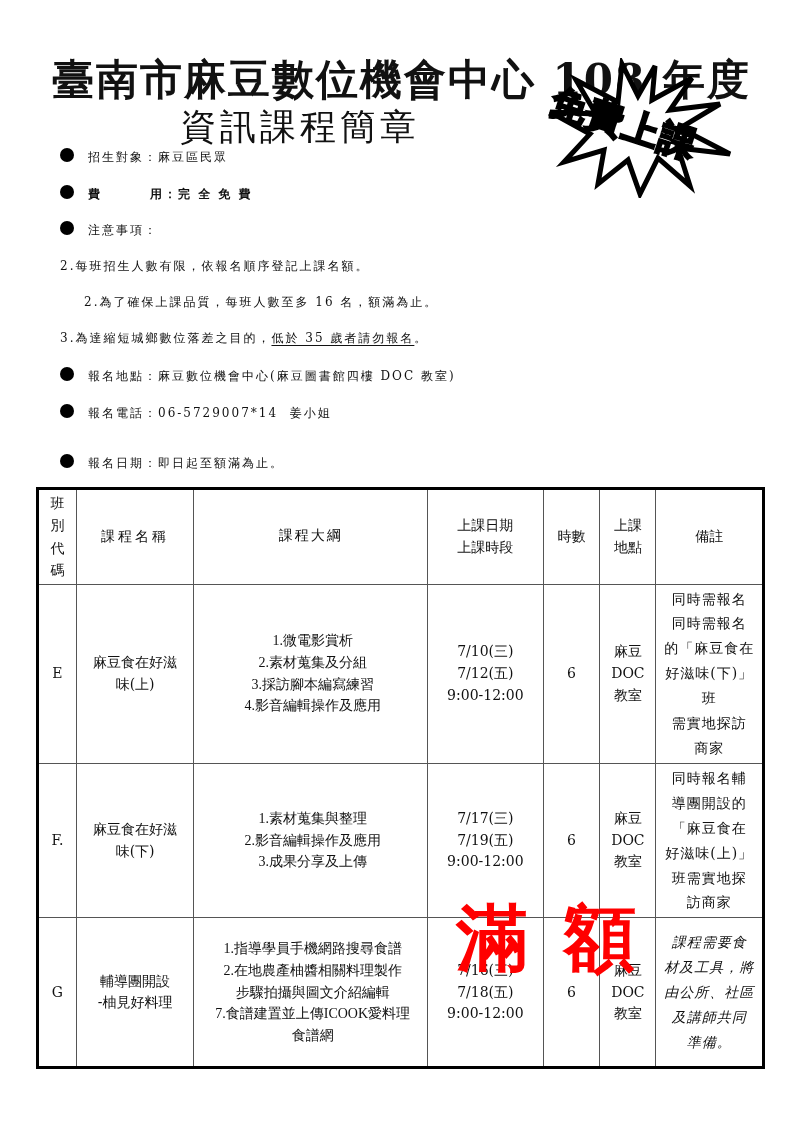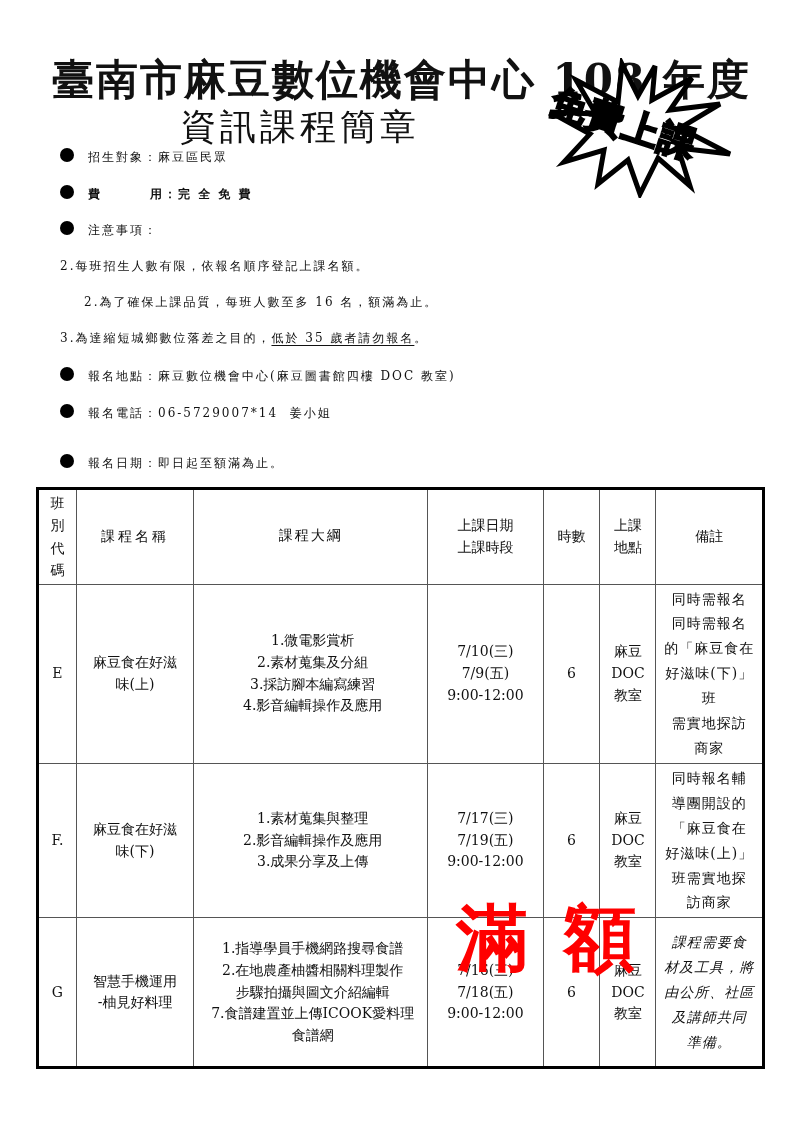--- a/index.html
+++ b/index.html
@@ -14,21 +14,21 @@
             vertical-align: -1px; margin-right: 14px; }
   .bold { font-weight: bold; }
   .ul { text-decoration: underline; text-underline-offset: 3px; }
   .spacer { display: inline-block; width: 48px; }
   .burst { position: absolute; left: 540px; top: 58px; width: 200px; height: 140px; }
   table.courses { position: absolute; left: 36px; top: 487px; width: 729px; height: 557px;
                   border-collapse: collapse; border: 3px solid #000; font-size: 14px; }
   table.courses td, table.courses th { border: 1px solid #555; text-align: center;
                   vertical-align: middle; font-weight: normal; padding: 2px 4px; line-height: 1.55; }
   .hdr-code { line-height: 1.6 !important; }
-  .outline { text-align: center; padding-left: 8px !important; }
+  .outline { text-align: center; padding-left: 8px !important; font-family: Liberation Serif, serif; }
   .notes { text-align: left; line-height: 1.78 !important; letter-spacing: 1px; }
   .notes-c { text-align: center !important; line-height: 1.78 !important; letter-spacing: 1px; font-style: italic; }
   .stamp { position: absolute; left: 456px; top: 902px; font-size: 72px; font-weight: bold;
            color: #ff0000; font-family: "DejaVu Sans", "Liberation Sans", sans-serif;
            letter-spacing: 36px; white-space: nowrap; line-height: 1; }
 </style>
 </head>
 <body>
 
 <div class="title1">臺南市麻豆數位機會中心 108 年度</div>
@@ -87,21 +87,21 @@
     <th><span>上課</span><br><span>地點</span></th>
     <th>備註</th>
   </tr>
 
   <tr style="height:171px;">
     <td>E</td>
     <td><span>麻豆食在好滋</span><br><span>味(上)</span></td>
     <td class="outline">
       <span>1.微電影賞析</span><br><span>2.素材蒐集及分組</span><br><span>3.採訪腳本編寫練習</span><br><span>4.影音編輯操作及應用</span>
     </td>
-    <td><span>7/10(三)</span><br><span>7/9(五)</span><br><span>9:00-12:00</span></td>
+    <td><span>7/10(三)</span><br><span>7/12(五)</span><br><span>9:00-12:00</span></td>
     <td>6</td>
     <td><span>麻豆</span><br><span>DOC</span><br><span>教室</span></td>
     <td class="notes">
       <span>同時需報名</span><br><span>同時需報名</span><br><span>的「麻豆食在</span><br><span>好滋味(下)」</span><br><span>班</span><br><span>需實地探訪</span><br><span>商家</span>
     </td>
   </tr>
 
   <tr style="height:150px;">
     <td>F.</td>
     <td><span>麻豆食在好滋</span><br><span>味(下)</span></td>
@@ -111,21 +111,21 @@
     <td><span>7/17(三)</span><br><span>7/19(五)</span><br><span>9:00-12:00</span></td>
     <td>6</td>
     <td><span>麻豆</span><br><span>DOC</span><br><span>教室</span></td>
     <td class="notes">
       <span>同時報名輔</span><br><span>導團開設的</span><br><span>「麻豆食在</span><br><span>好滋味(上)」</span><br><span>班需實地探</span><br><span>訪商家</span>
     </td>
   </tr>
 
   <tr style="height:150px;">
     <td>G</td>
-    <td><span>智慧手機運用</span><br><span>-柚見好料理</span></td>
+    <td><span>輔導團開設</span><br><span>-柚見好料理</span></td>
     <td class="outline">
       <span>1.指導學員手機網路搜尋食譜</span><br><span>2.在地農產柚醬相關料理製作</span><br><span>步驟拍攝與圖文介紹編輯</span><br><span>7.食譜建置並上傳ICOOK愛料理</span><br><span>食譜網</span>
     </td>
     <td><span>7/16(三)</span><br><span>7/18(五)</span><br><span>9:00-12:00</span></td>
     <td>6</td>
     <td><span>麻豆</span><br><span>DOC</span><br><span>教室</span></td>
     <td class="notes-c">
       <span>課程需要食</span><br><span>材及工具，將</span><br><span>由公所、社區</span><br><span>及講師共同</span><br><span>準備。</span>
     </td>
   </tr>

